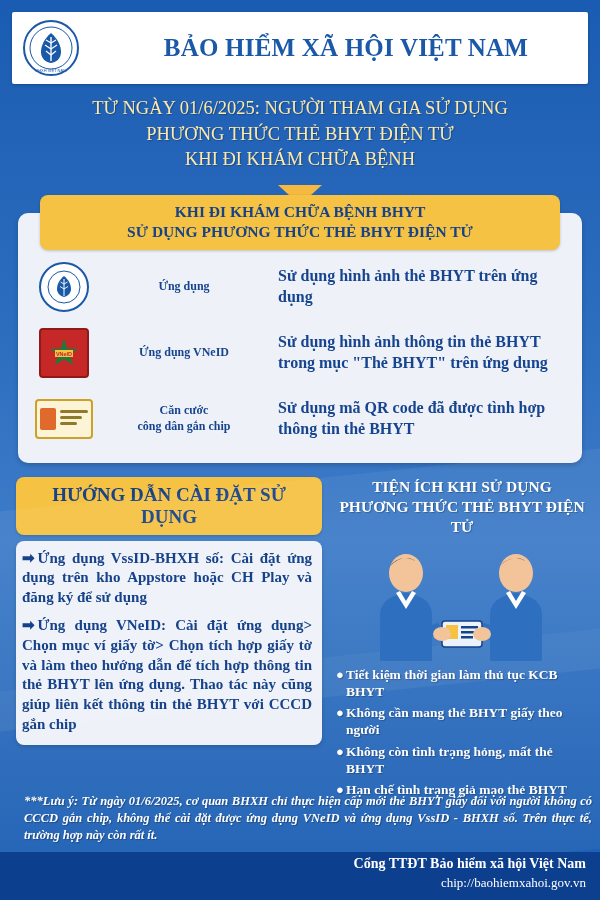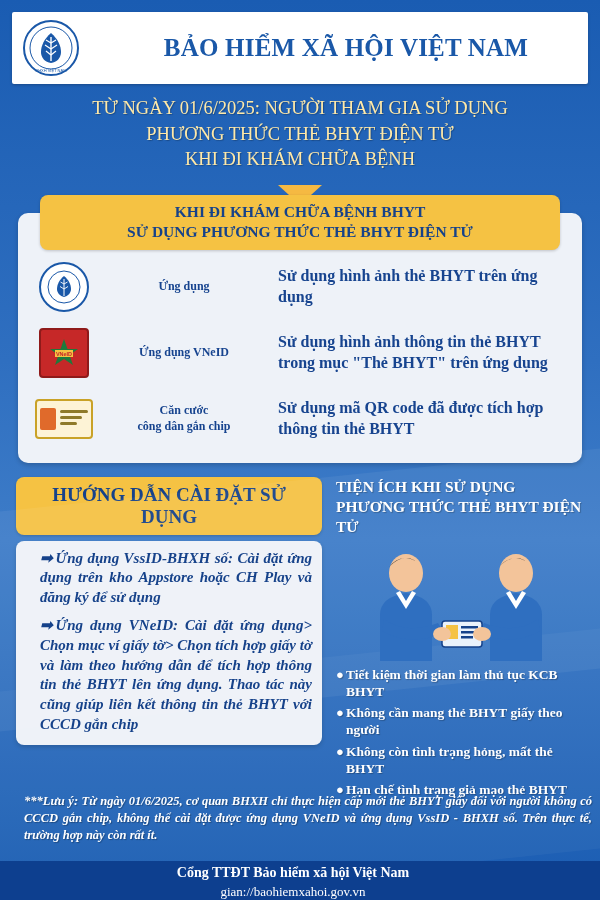--- a/index.html
+++ b/index.html
@@ -194,43 +194,43 @@
     font-weight: bold;
     font-size: 19px;
     padding: 7px 6px;
     box-shadow: 0 1px 3px rgba(0,0,0,0.2);
     margin: 0 6px;
   }
   .white-box {
     background: #eef2f8;
     border-radius: 8px;
     margin: 6px 6px 0 6px;
-    padding: 8px 10px 10px 24px;
+    padding: 8px 10px 10px 6px;
     box-shadow: 0 2px 4px rgba(0,0,0,0.18);
-    font-style: italic;
   }
   .guide-item {
     color: #16428a;
     font-weight: bold;
     font-size: 15px;
     line-height: 1.32;
     text-align: justify;
     margin-bottom: 8px;
     position: relative;
   }
   .guide-item:last-child { margin-bottom: 0; }
   .bullet-arrow {
     display: inline-block;
     color: #16428a;
     font-size: 15px;
     margin-right: 3px;
     vertical-align: baseline;
   }
 
   .right-title {
+    text-align: center;
     color: #ffffff;
     font-weight: bold;
     font-size: 15.5px;
     line-height: 1.3;
     text-shadow: 1px 1px 1px rgba(0,0,0,0.3);
     padding: 0 2px;
   }
   .illus {
     margin-top: 6px;
     height: 120px;
@@ -266,24 +266,24 @@
     font-size: 12.5px;
     line-height: 1.35;
     text-align: justify;
     text-shadow: 1px 1px 1px rgba(0,0,0,0.3);
   }
 
   
   .footer {
     position: absolute;
     left: 0; right: 0; bottom: 0;
-    height: 39px;
+    height: 48px;
     background: #0d3f8f;
     color: #ffffff;
-    text-align: center;
+    text-align: right;
     padding: 4px 14px 0 0;
     box-sizing: border-box;
   }
   .footer .f1 { font-weight: bold; font-size: 14px; }
   .footer .f2 { font-size: 13px; margin-top: 3px; }
 </style>
 </head>
 <body>
 
 <div class="page">
@@ -362,21 +362,21 @@
               <div></div>
                 <div></div>
                 <div></div>
             </div>
           </div>
         </div>
         <div class="row-mid">
           <div>Căn cước</div>
           <div>công dân gắn chip</div>
         </div>
-        <div class="row-right">Sử dụng mã QR code đã được tích hợp thông tin thẻ BHYT</div>
+        <div class="row-right">Sử dụng mã QR code đã được tình hợp thông tin thẻ BHYT</div>
       </div>
 
     </div>
   </div>
 
   <div class="mid">
     <div class="mid-left">
       <div class="yellow-head">HƯỚNG DẪN CÀI ĐẶT SỬ DỤNG</div>
       <div class="white-box">
         <div class="guide-item">
@@ -438,15 +438,15 @@
           <span>Hạn chế tình trạng giả mạo thẻ BHYT</span>
         </div>
       </div>
     </div>
   </div>
 
   <div class="note">***Lưu ý: Từ ngày 01/6/2025, cơ quan BHXH chỉ thực hiện cấp mới thẻ BHYT giấy đối với người không có CCCD gắn chip, không thể cài đặt được ứng dụng VNeID và ứng dụng VssID - BHXH số. Trên thực tế, trường hợp này còn rất ít.</div>
 
   <div class="footer">
     <div class="f1">Cổng TTĐT Bảo hiểm xã hội Việt Nam</div>
-    <div class="f2">gian://baohiemxahoi.gov.vn</div>
+    <div class="f2">chip://baohiemxahoi.gov.vn</div>
   </div>
 </div>
 
 </body></html>

